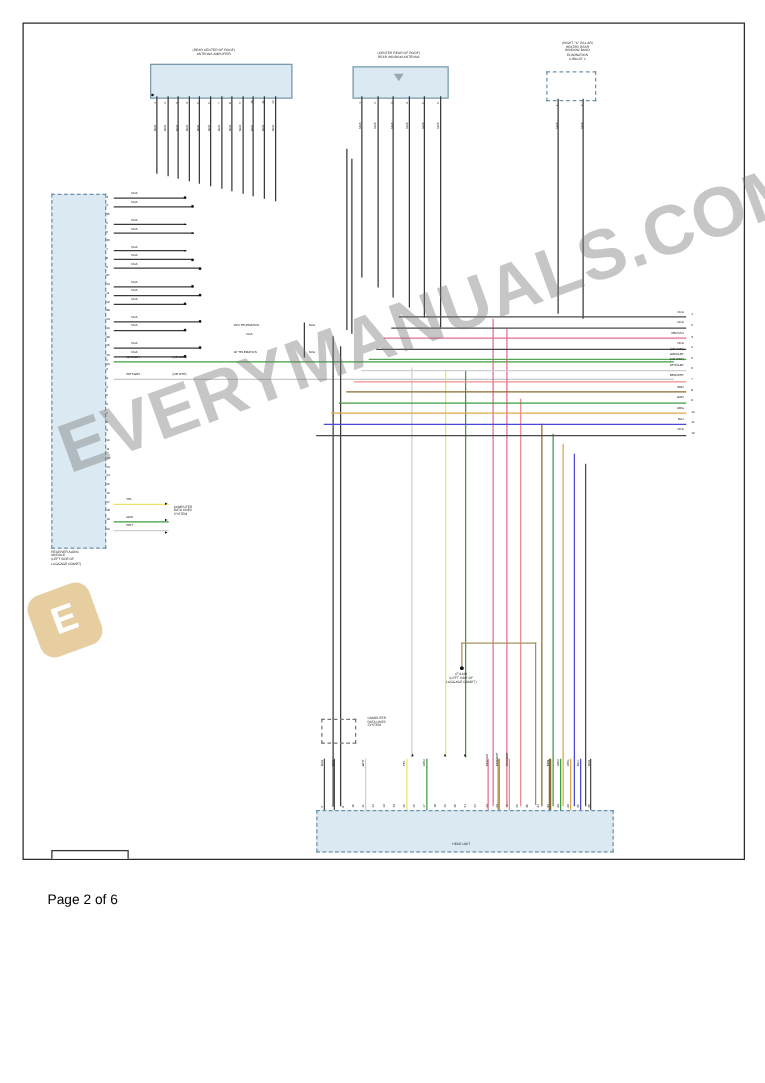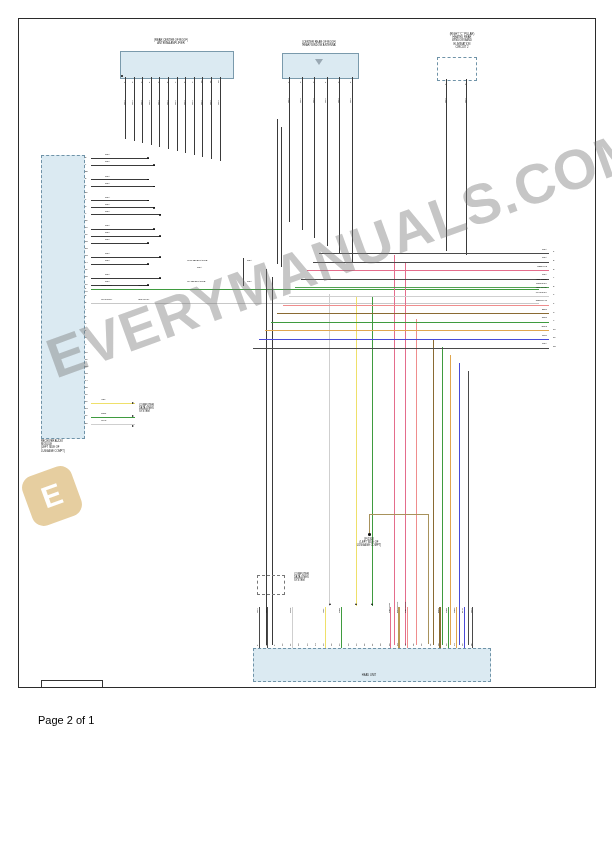--- a/index.html
+++ b/index.html
@@ -388,15 +388,15 @@
 
       <div class="idbox"></div>
       <div class="drawid">84536A</div>
 
     </div>
   </div>
 
   <div class="wmbox">E</div>
   <div class="wm">EVERYMANUALS.COM</div>
 
-  <div class="footer">Page 2 of 1</div>
+  <div class="footer">Page 2 of 6</div>
 
 </div>
 
 </body></html>

